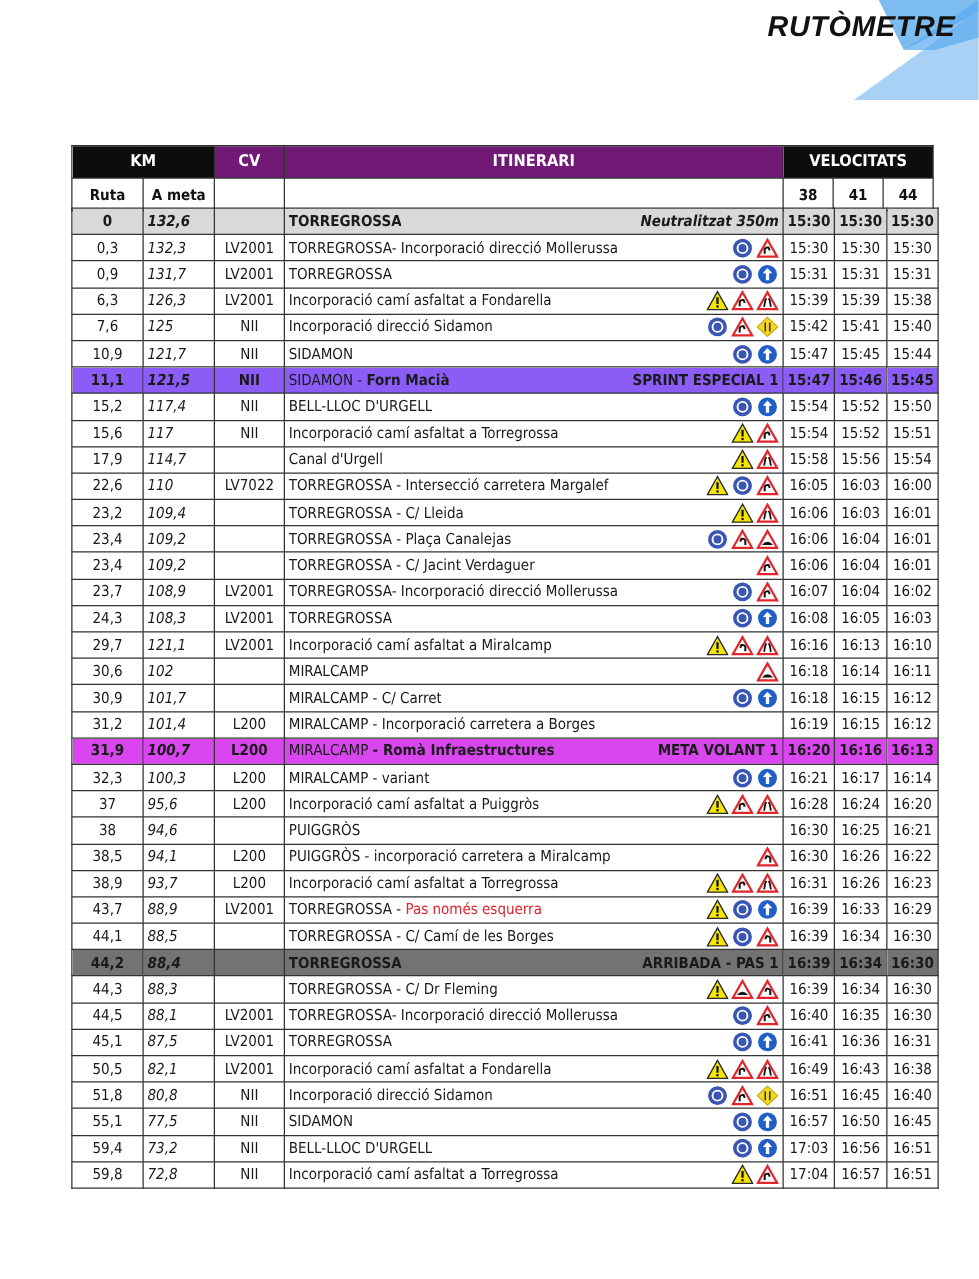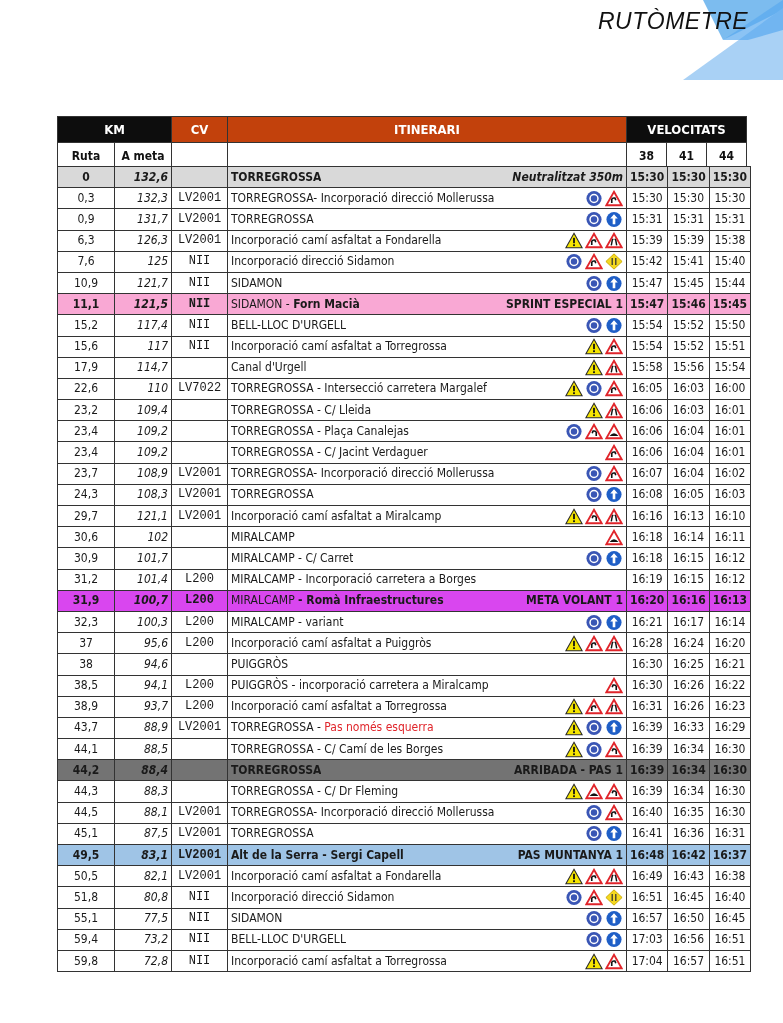--- a/index.html
+++ b/index.html
@@ -4,56 +4,56 @@
 <style>
   html, body { margin:0; padding:0; }
   body {
     width:783px; height:1023px; position:relative; overflow:hidden;
     background:#ffffff;
     font-family:"DejaVu Sans Condensed","DejaVu Sans", sans-serif;
     color:#1a1a1a;
   }
   .deco { position:absolute; top:0; right:0; width:120px; height:80px; }
   .title {
-    position:absolute; top:8px; left:598px;
+    position:absolute; top:8px; left:614px;
     font-family:"Liberation Sans", sans-serif;
-    font-weight:normal; font-style:italic; font-size:23px; letter-spacing:0.5px;
+    font-weight:bold; font-style:italic; font-size:23px; letter-spacing:0.5px;
     color:#111;
   }
   table { border-collapse:collapse; position:absolute; left:57px; table-layout:fixed; }
   table.head { top:116px; }
   table.body { top:166px; }
   td, th {
     border:1px solid #333;
     padding:0 3px;
     font-size:12px;
     white-space:nowrap;
     overflow:hidden;
     box-sizing:border-box;
   }
   .head th { height:26px; font-weight:bold; font-size:12px; }
   .head .blk { background:#0d0d0d; color:#fff; font-size:13px; }
-  .head .gry { background:#c2410c; color:#fff; font-size:13px; }
+  .head .gry { background:#701a75; color:#fff; font-size:13px; }
   .head .sub { background:#fff; color:#111; }
   .body td { height:21.2px; line-height:19px; }
   .c-ruta { width:57px; text-align:center; }
-  .c-meta { width:57px; text-align:right; font-style:italic; }
-  .c-cv { width:56px; text-align:center;font-family:Liberation Mono, monospace; }
+  .c-meta { width:57px; text-align:left; font-style:italic; }
+  .c-cv { width:56px; text-align:center; }
   .c-it { width:399px; }
   .c-t { width:40px; text-align:center; }
   .it-wrap { display:flex; align-items:center; justify-content:space-between; height:19px; }
   .it-text { overflow:hidden; text-overflow:ellipsis; }
   .it-right { display:flex; align-items:flex-start; gap:4px; }
   .note { font-style:italic; }
   .label { font-weight:bold; }
   .red { color:#e0252b; }
   .icons { display:flex; align-items:center; gap:2px; }
   .icons svg { width:18px; height:17px; display:block; }
   tr.start td { background:#d9d9d9; font-weight:bold; }
-  tr.sprint td { background:#f9a8d4; font-weight:bold; }
+  tr.sprint td { background:#8b5cf6; font-weight:bold; }
   tr.meta td { background:#d946ef; font-weight:bold; }
   tr.arribada td { background:#737373; font-weight:bold; }
   tr.muntanya td { background:#9fc4e6; font-weight:bold; }
   tr.sprint .it-text, tr.meta .it-text, tr.muntanya .it-text { font-weight:normal; }
   tr.sprint .it-text b, tr.meta .it-text b, tr.muntanya .it-text b { font-weight:bold; }
   tr.muntanya .it-text { font-weight:bold; }
 </style>
 </head>
 <body>
 
@@ -1011,36 +1011,20 @@
                   </svg>
                 </span>
               </span>
             </span>
           </div>
         </td>
         <td class="c-t">16:41</td>
         <td class="c-t">16:36</td>
         <td class="c-t">16:31</td>
       </tr>
-      <tr class="muntanya">
-        <td class="c-ruta">49,5</td>
-        <td class="c-meta">83,1</td>
-        <td class="c-cv">LV2001</td>
-        <td class="c-it">
-          <div class="it-wrap">
-            <span class="it-text"><span>Alt de la Serra - Sergi Capell</span></span>
-            <span class="it-right">
-              <span class="label">PAS MUNTANYA 1</span>
-            </span>
-          </div>
-        </td>
-        <td class="c-t">16:48</td>
-        <td class="c-t">16:42</td>
-        <td class="c-t">16:37</td>
-      </tr>
       <tr class="normal">
         <td class="c-ruta">50,5</td>
         <td class="c-meta">82,1</td>
         <td class="c-cv">LV2001</td>
         <td class="c-it">
           <div class="it-wrap">
             <span class="it-text"><span>Incorporació camí asfaltat a Fondarella</span></span>
             <span class="it-right">
               <span class="icons">
                 <span>

